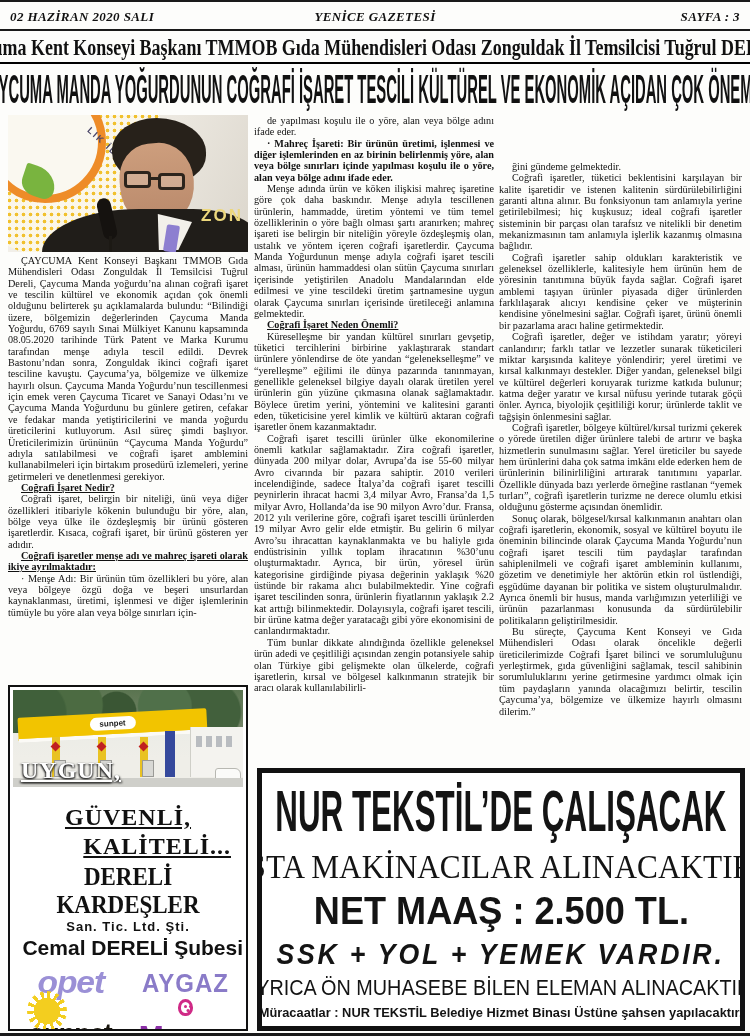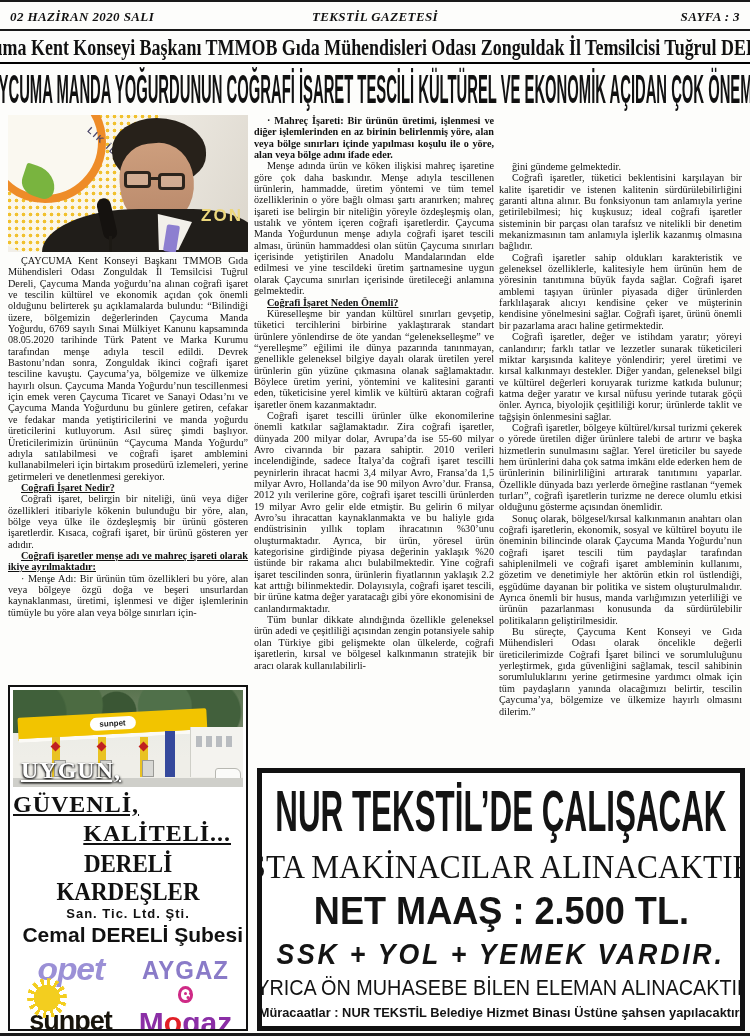--- a/index.html
+++ b/index.html
@@ -108,21 +108,21 @@
   .building { position:absolute; right:0; top:38%; width:23%; height:52%; background:#f4f3ef;
     border-left:1px solid #cfcfc8; }
   .building::before { content:""; position:absolute; left:10%; top:18%; width:70%; height:22%;
     background:repeating-linear-gradient(90deg,#b9bcc0 0 6px,#f4f3ef 6px 10px); }
   .van { position:absolute; right:2px; bottom:6%; width:26px; height:13px; background:#fbfbf9;
     border:1px solid #b8b8b2; border-radius:3px 6px 2px 2px; }
   .ground { position:absolute; left:0; bottom:0; width:100%; height:9%; background:#cfcfca; }
   .slogan-word { font:bold 24px "Liberation Serif", serif; letter-spacing:1px; line-height:29px;text-decoration:underline; }
   .w0 { position:absolute; left:8px; bottom:2px; color:#fff;
     text-shadow:1px 1px 2px #222, -1px 1px 2px #222; }
-  .w1 { text-align:left; margin-top:3px; }
+  .w1 { text-align:center; margin-top:16px; }
   .w2 { text-align:right; padding-right:12px; }
   .dereli-company { text-align:center; font:bold 25px "Liberation Serif", serif; margin-top:2px;
     transform:scaleX(.92); }
   .dereli-sub { text-align:center; font:bold 13px "Liberation Sans", sans-serif; letter-spacing:1px; }
   .dereli-branch { text-align:right; font:bold 21px "Liberation Sans", sans-serif; margin-top:2px; }
   .logo-grid { display:grid; grid-template-columns:1fr 1fr; align-items:center;
     justify-items:center; margin-top:4px; row-gap:2px; }
   .logo-opet { font:italic 900 32px "Liberation Sans",sans-serif; letter-spacing:-1px;
     transform:scaleX(1.05); }
   .logo-aygaz { font:900 24px "Liberation Sans",sans-serif; letter-spacing:1px;
@@ -152,21 +152,21 @@
   .nur6 { font:bold 13.5px "Liberation Sans",sans-serif; transform:scaleX(.95); }
   .bottom-rule { position:absolute; left:0; bottom:0; width:750px; height:3px; background:#1a1a1a; }
 </style>
 </head>
 <body>
 
 <div class="page">
 
   <header class="masthead">
     <span>02 HAZİRAN 2020 SALI</span>
-    <span class="center">TEKSTİL GAZETESİ</span>
+    <span class="center">YENİCE GAZETESİ</span>
     <span>SAYFA : 3</span>
   </header>
 
   <div class="kicker-wrap">
     <span class="kicker">Çaycuma Kent Konseyi Başkanı TMMOB Gıda Mühendisleri Odası Zonguldak İl Temsilcisi Tuğrul DERELİ:</span>
   </div>
   <div class="mainhead-wrap">
     <span class="mainhead">“ÇAYCUMA MANDA YOĞURDUNUN COĞRAFİ İŞARET TESCİLİ KÜLTÜREL VE EKONOMİK AÇIDAN ÇOK ÖNEMLİ!”</span>
   </div>
 
@@ -191,20 +191,21 @@
     <div class="colbody">
         <p class="para body">ÇAYCUMA Kent Konseyi Başkanı TMMOB Gıda Mühendisleri Odası Zonguldak İl Temsilcisi Tuğrul Dereli, Çaycuma Manda yoğurdu’na alınan coğrafi işaret ve tescilin kültürel ve ekonomik açıdan çok önemli olduğunu belirterek şu açıklamalarda bulundu: “Bilindiği üzere, bölgemizin değerlerinden Çaycuma Manda Yoğurdu, 6769 sayılı Sınai Mülkiyet Kanunu kapsamında 08.05.2020 tarihinde Türk Patent ve Marka Kurumu tarafından menşe adıyla tescil edildi. Devrek Bastonu’ndan sonra, Zonguldak ikinci coğrafi işaret tesciline kavuştu. Çaycuma’ya, bölgemize ve ülkemize hayırlı olsun. Çaycuma Manda Yoğurdu’nun tescillenmesi için emek veren Çaycuma Ticaret ve Sanayi Odası’nı ve Çaycuma Manda Yoğurdunu bu günlere getiren, cefakar ve fedakar manda yetiştiricilerini ve manda yoğurdu üreticilerini kutluyorum. Asıl süreç şimdi başlıyor. Üreticilerimizin ürününün “Çaycuma Manda Yoğurdu” adıyla satılabilmesi ve coğrafi işaret amblemini kullanabilmeleri için birtakım prosedürü izlemeleri, yerine getirmeleri ve denetlenmesi gerekiyor.</p>
         <p class="para head">Coğrafi İşaret Nedir?</p>
         <p class="para body">Coğrafi işaret, belirgin bir niteliği, ünü veya diğer özellikleri itibariyle kökenin bulunduğu bir yöre, alan, bölge veya ülke ile özdeşleşmiş bir ürünü gösteren işaretlerdir. Kısaca, coğrafi işaret, bir ürünü gösteren yer adıdır.</p>
         <p class="para head">Coğrafi işaretler menşe adı ve mahreç işareti olarak ikiye ayrılmaktadır:</p>
         <p class="para body">· Menşe Adı: Bir ürünün tüm özellikleri bu yöre, alan veya bölgeye özgü doğa ve beşeri unsurlardan kaynaklanması, üretimi, işlenmesi ve diğer işlemlerinin tümüyle bu yöre alan veya bölge sınırları için-</p>
       </div>
   </section>
 
   <section class="col col2">
+      <p class="para body">de yapılması koşulu ile o yöre, alan veya bölge adını ifade eder.</p>
       <p class="para bold">· Mahreç İşareti: Bir ürünün üretimi, işlenmesi ve diğer işlemlerinden en az birinin belirlenmiş yöre, alan veya bölge sınırları içinde yapılması koşulu ile o yöre, alan veya bölge adını ifade eder.</p>
       <p class="para body">Menşe adında ürün ve köken ilişkisi mahreç işaretine göre çok daha baskındır. Menşe adıyla tescillenen ürünlerin, hammadde, üretim yöntemi ve tüm temel özelliklerinin o yöre bağlı olması şartı aranırken; mahreç işareti ise belirgin bir niteliğin yöreyle özdeşleşmiş olan, ustalık ve yöntem içeren coğrafi işaretlerdir. Çaycuma Manda Yoğurdunun menşe adıyla coğrafi işaret tescili alması, ürünün hammaddesi olan sütün Çaycuma sınırları içerisinde yetiştirilen Anadolu Mandalarından elde edilmesi ve yine tescildeki üretim şartnamesine uygun olarak Çaycuma sınırları içerisinde üretileceği anlamına gelmektedir.</p>
       <p class="para head">Coğrafi İşaret Neden Önemli?</p>
       <p class="para body">Küreselleşme bir yandan kültürel sınırları gevşetip, tüketici tercihlerini birbirine yaklaştırarak standart ürünlere yönlendirse de öte yandan “gelenekselleşme” ve “yerelleşme” eğilimi ile dünya pazarında tanınmayan, genellikle geleneksel bilgiye dayalı olarak üretilen yerel ürünlerin gün yüzüne çıkmasına olanak sağlamaktadır. Böylece üretim yerini, yöntemini ve kalitesini garanti eden, tüketicisine yerel kimlik ve kültürü aktaran coğrafi işaretler önem kazanmaktadır.</p>
       <p class="para body">Coğrafi işaret tescilli ürünler ülke ekonomilerine önemli katkılar sağlamaktadır. Zira coğrafi işaretler, dünyada 200 milyar dolar, Avrupa’da ise 55-60 milyar Avro civarında bir pazara sahiptir. 2010 verileri incelendiğinde, sadece İtalya’da coğrafi işaret tescilli peynirlerin ihracat hacmi 3,4 milyar Avro, Fransa’da 1,5 milyar Avro, Hollanda’da ise 90 milyon Avro’dur. Fransa, 2012 yılı verilerine göre, coğrafi işaret tescilli ürünlerden 19 milyar Avro gelir elde etmiştir. Bu gelirin 6 milyar Avro’su ihracattan kaynaklanmakta ve bu haliyle gıda endüstrisinin yıllık toplam ihracatının %30’unu oluşturmaktadır. Ayrıca, bir ürün, yöresel ürün kategorisine girdiğinde piyasa değerinin yaklaşık %20 üstünde bir rakama alıcı bulabilmektedir. Yine coğrafi işaret tescilinden sonra, ürünlerin fiyatlarının yaklaşık 2.2 kat arttığı bilinmektedir. Dolayısıyla, coğrafi işaret tescili, bir ürüne katma değer yaratacağı gibi yöre ekonomisini de canlandırmaktadır.</p>
       <p class="para body">Tüm bunlar dikkate alındığında özellikle geleneksel ürün adedi ve çeşitliliği açısından zengin potansiyele sahip olan Türkiye gibi gelişmekte olan ülkelerde, coğrafi işaretlerin, kırsal ve bölgesel kalkınmanın stratejik bir aracı olarak kullanılabilirli-</p>
     </section>
 
   <section class="col col3">
       <p class="para body">ğini gündeme gelmektedir.</p>

